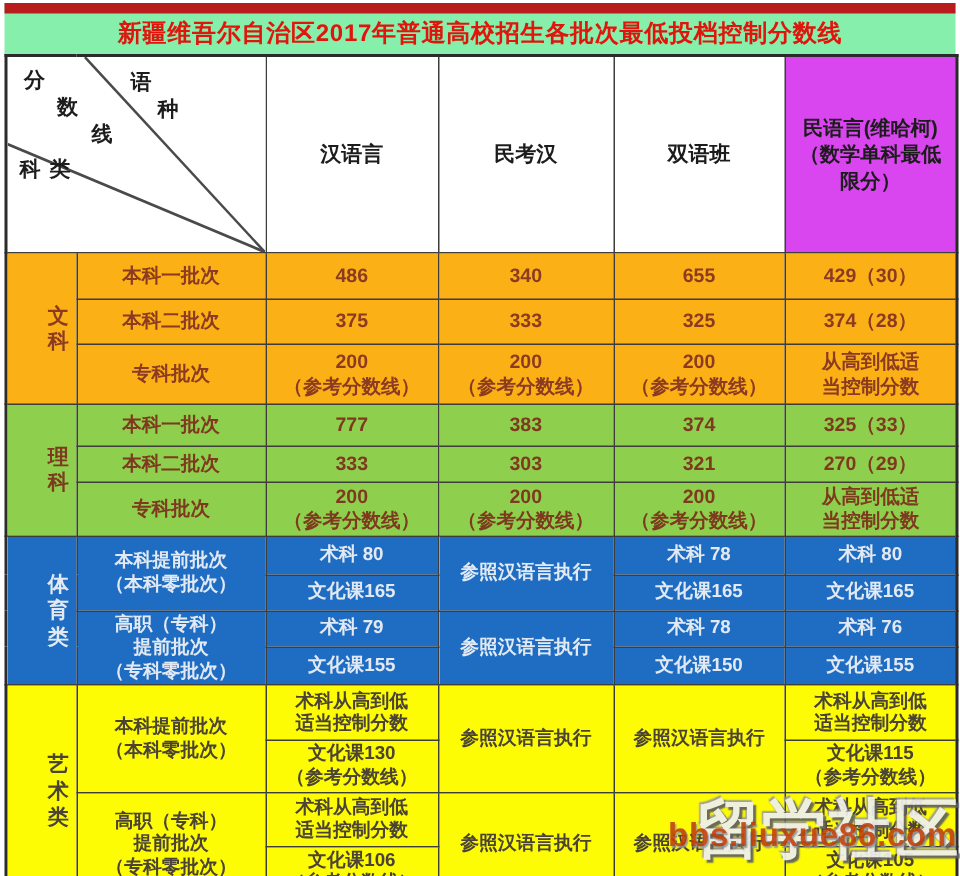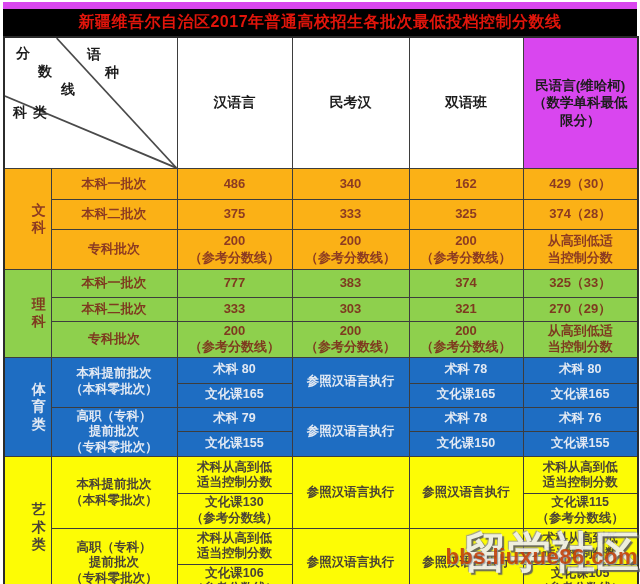--- a/index.html
+++ b/index.html
@@ -2,21 +2,21 @@
 <html><head>
 <meta charset="utf-8">
 <style>
   html,body{margin:0;padding:0;}
   body{
     width:640px;height:584px;background:#ffffff;position:relative;overflow:hidden;
     font-family:"Liberation Sans",sans-serif;
   }
   .page{position:absolute;left:3px;top:2px;width:634px;}
   .title-bar{
-    height:27px;border-top:7px solid #d946ef;background:#000000;
+    height:27px;border-top:7px solid #b91c1c;background:#86efac;
     display:flex;align-items:center;justify-content:center;
     color:#e0150b;font-weight:bold;font-size:16px;letter-spacing:0.5px;
   }
   table{border-collapse:collapse;width:634px;table-layout:fixed;border:2px solid #2b2b2b;}
   td{
     border:1.6px solid #3d3d3d;text-align:center;vertical-align:middle;
     font-weight:bold;white-space:pre-line;padding:1px 2px;line-height:1.25;
     font-size:13px;overflow:hidden;
   }
   tr.h94{height:94px}.h31{height:31px}.h30{height:30px}.h40{height:40px}
@@ -82,21 +82,21 @@
       <td class="hdr4">民语言(维哈柯)
 （数学单科最低
 限分）</td>
     </tr>
 
     <tr class="h31">
       <td class="wk sec" rowspan="3">文科</td>
       <td class="wk">本科一批次</td>
       <td class="wk">486</td>
       <td class="wk">340</td>
-      <td class="wk">162</td>
+      <td class="wk">655</td>
       <td class="wk">429（30）</td>
     </tr>
     <tr class="h30">
       <td class="wk">本科二批次</td>
       <td class="wk">375</td>
       <td class="wk">333</td>
       <td class="wk">325</td>
       <td class="wk">374（28）</td>
     </tr>
     <tr class="h40">

